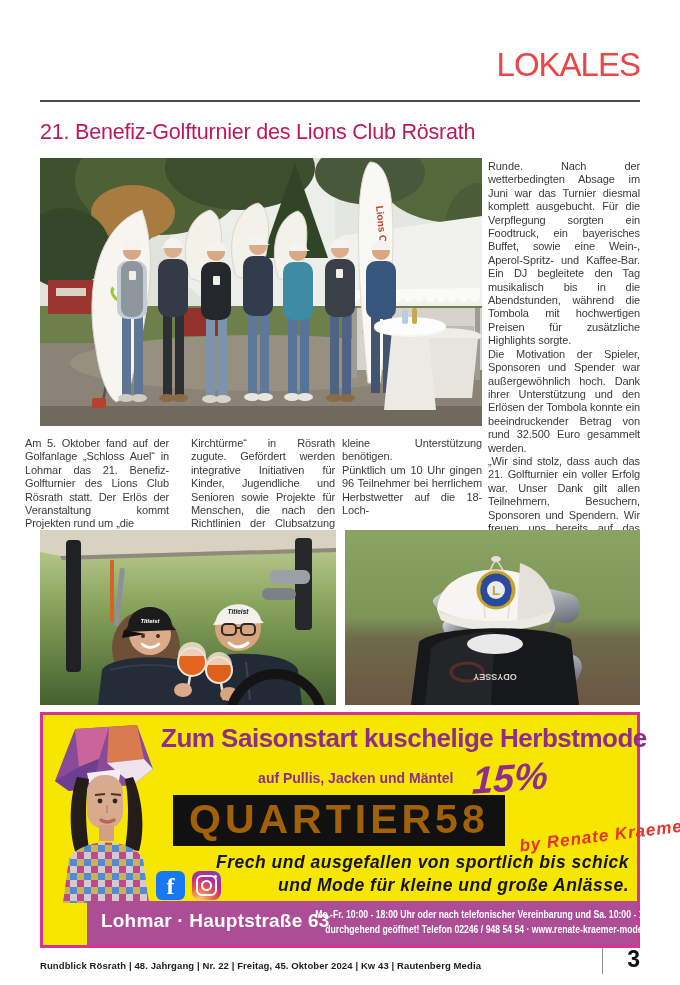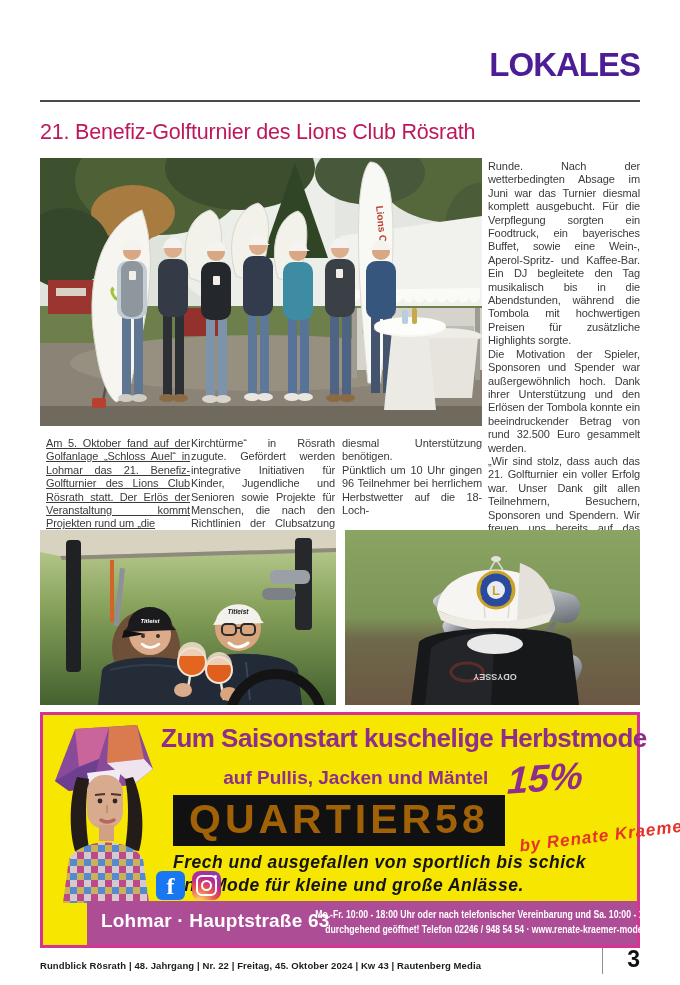--- a/index.html
+++ b/index.html
@@ -3,68 +3,68 @@
 <meta charset="utf-8">
 <style>
   html,body{margin:0;padding:0;background:#9a9a9a;}
   .page{
     position:relative;width:680px;height:985px;background:#ffffff;
     font-family:"Liberation Sans",sans-serif;color:#3c3c3c;overflow:hidden;
     margin:0 auto;
   }
   
   .section-label{
-    position:absolute;top:48px;right:40px;font-size:33px;font-weight:700;
-    color:#4c1d95;letter-spacing:-1px;line-height:1;
+    position:absolute;top:48px;right:40px;font-size:33px;font-weight:400;
+    color:#ef4444;letter-spacing:-1px;line-height:1;
   }
   .header-rule{position:absolute;left:40px;right:40px;top:100px;height:2px;background:#4a4a4a;}
   .headline{
     position:absolute;left:40px;top:120px;font-size:21.5px;font-weight:500;
     color:#be185d;letter-spacing:-0.2px;
   }
   
   .bodycol{position:absolute;font-size:11px;line-height:13.4px;text-align:justify;color:#3a3a3a;letter-spacing:-0.1px;}
   .bodycol p{margin:0;}
   .col-right{left:488px;top:160px;width:152px;}
-  .col-a{left:46px;top:437px;width:144px;text-decoration:underline;}
+  .col-a{left:25px;top:437px;width:144px;}
   .col-b{left:191px;top:437px;width:144px;}
   .col-c{left:342px;top:437px;width:140px;}
   
   .photo{position:absolute;display:block;}
   .photo-main{left:40px;top:158px;}
   .photo-cart{left:40px;top:530px;}
   .photo-bag{left:345px;top:530px;}
   
   .ad{
     position:absolute;left:40px;top:712px;width:600px;height:236px;
     background:#f7e600;border:3px solid #d63394;box-sizing:border-box;
   }
   .ad-model{position:absolute;left:6px;top:4px;}
   .ad-headline{
     position:absolute;left:118px;right:4px;top:8px;text-align:right;
     font-size:26px;font-weight:800;color:#8e2d8c;letter-spacing:-0.5px;white-space:nowrap;
   }
   .ad-subrow{
     position:absolute;left:130px;right:4px;top:44px;text-align:center;white-space:nowrap;
   }
-  .ad-subline{font-size:19px;font-weight:800;color:#8e2d8c;vertical-align:middle;}
+  .ad-subline{font-size:14px;font-weight:800;color:#8e2d8c;vertical-align:middle;}
   .ad-discount{
     display:inline-block;font-size:38px;font-weight:800;font-style:italic;color:#8e2d8c;
     margin-left:14px;transform:rotate(-4deg) skewX(-6deg);vertical-align:middle;line-height:1;
   }
   .ad-brandrow{position:absolute;left:130px;top:80px;white-space:nowrap;}
   .ad-brand{
     display:inline-block;background:#111111;color:#a16207;font-size:41px;font-weight:800;
     letter-spacing:4px;padding:3px 16px 5px 16px;line-height:1.05;
   }
   .ad-byline{
     display:inline-block;color:#e63329;font-size:17px;font-weight:700;font-style:italic;
     transform:rotate(-7deg);margin-left:10px;vertical-align:bottom;letter-spacing:1px;
   }
-  .ad-script{position:absolute;left:130px;right:8px;text-align:left;font-size:17.5px;
+  .ad-script{position:absolute;left:130px;right:8px;text-align:right;font-size:17.5px;
     font-weight:700;font-style:italic;color:#141414;letter-spacing:0.5px;white-space:nowrap;}
   .ad-script1{top:137px;}
   .ad-script2{top:160px;}
   .social{position:absolute;width:29px;height:29px;border-radius:6px;}
   .social-fb{left:113px;top:156px;background:#1877f2;color:#fff;font-weight:800;font-size:24px;
     text-align:center;line-height:31px;font-family:"Liberation Serif",serif;overflow:hidden;}
   .social-ig{left:149px;top:156px;border-radius:8px;
     background:radial-gradient(circle at 25% 110%,#fdc468 10%,#e95950 40%,#bc2a8d 65%,#8a3ab9 90%);}
   .ig-body{position:absolute;left:4px;top:4px;right:4px;bottom:4px;border:2px solid #fff;border-radius:6px;}
   .ig-lens{position:absolute;left:9px;top:9px;width:7px;height:7px;border:2px solid #fff;border-radius:50%;}
@@ -233,21 +233,21 @@
     <p>„Wir sind stolz, dass auch das 21. Golfturnier ein voller Erfolg war. Unser Dank gilt allen Teilnehmern, Besuchern, Sponsoren und Spendern. Wir freuen uns bereits auf das nächste Jahr“, resümierten die Organisatoren.</p>
   </div>
 
   <div class="bodycol col-a">
     <p>Am 5. Oktober fand auf der Golfanlage „Schloss Auel“ in Lohmar das 21. Benefiz-Golfturnier des Lions Club Rösrath statt. Der Erlös der Veranstaltung kommt Projekten rund um „die</p>
   </div>
   <div class="bodycol col-b">
     <p>Kirchtürme“ in Rösrath zugute. Gefördert werden integrative Initiativen für Kinder, Jugendliche und Senioren sowie Projekte für Menschen, die nach den Richtlinien der Clubsatzung be-</p>
   </div>
   <div class="bodycol col-c">
-    <p>diesmal Unterstützung benötigen.</p>
+    <p>kleine Unterstützung benötigen.</p>
     <p>Pünktlich um 10 Uhr gingen 96 Teilnehmer bei herrlichem Herbstwetter auf die 18-Loch-</p>
   </div>
 
   <svg class="photo photo-cart" width="296" height="175" viewBox="0 0 296 175">
     <defs>
       <linearGradient id="grass" x1="0" y1="0" x2="0" y2="1">
         <stop offset="0" stop-color="#c3d29a"></stop>
           <stop offset="0.45" stop-color="#86a15a"></stop>
           <stop offset="1" stop-color="#44612f"></stop>
       </linearGradient>

